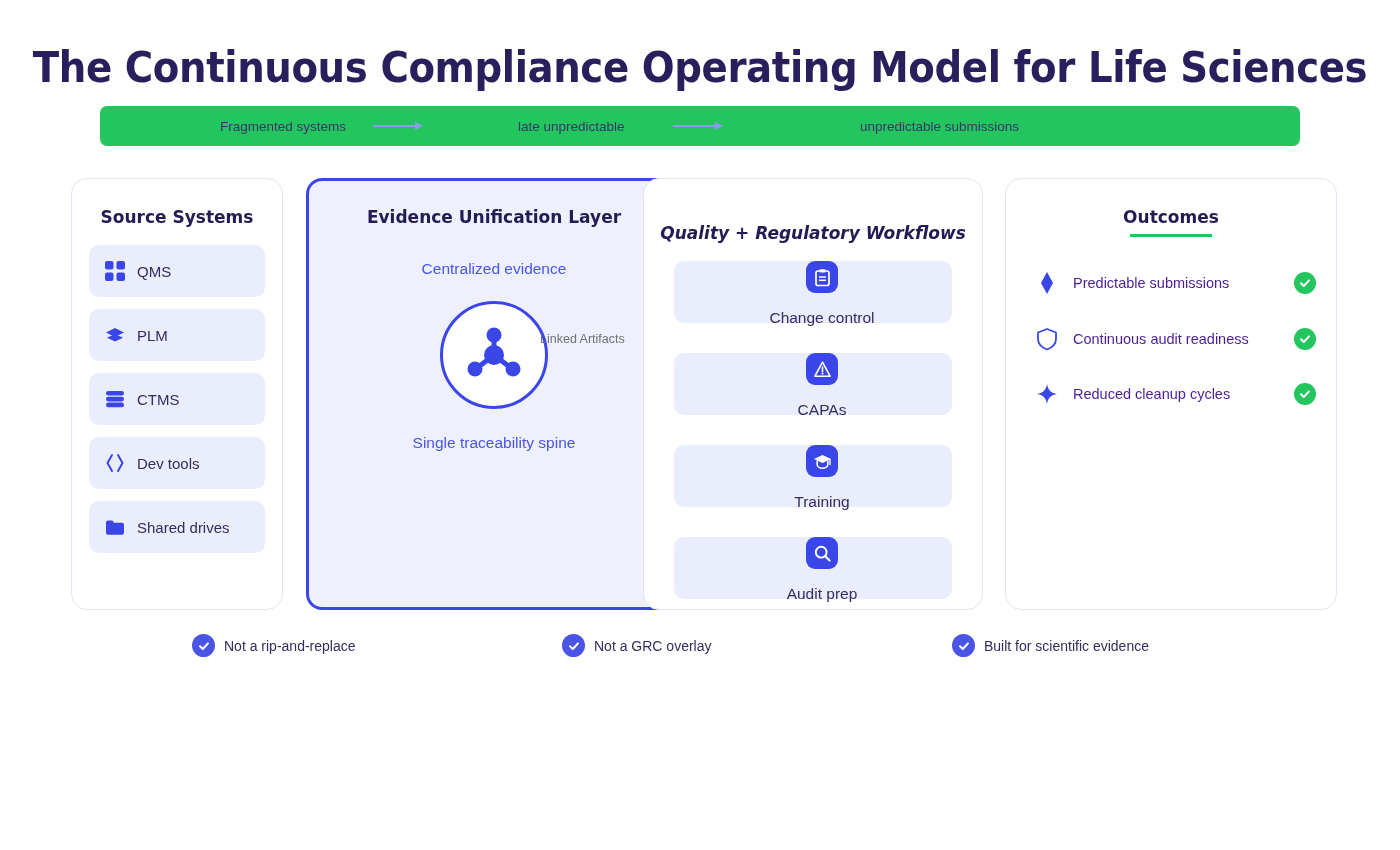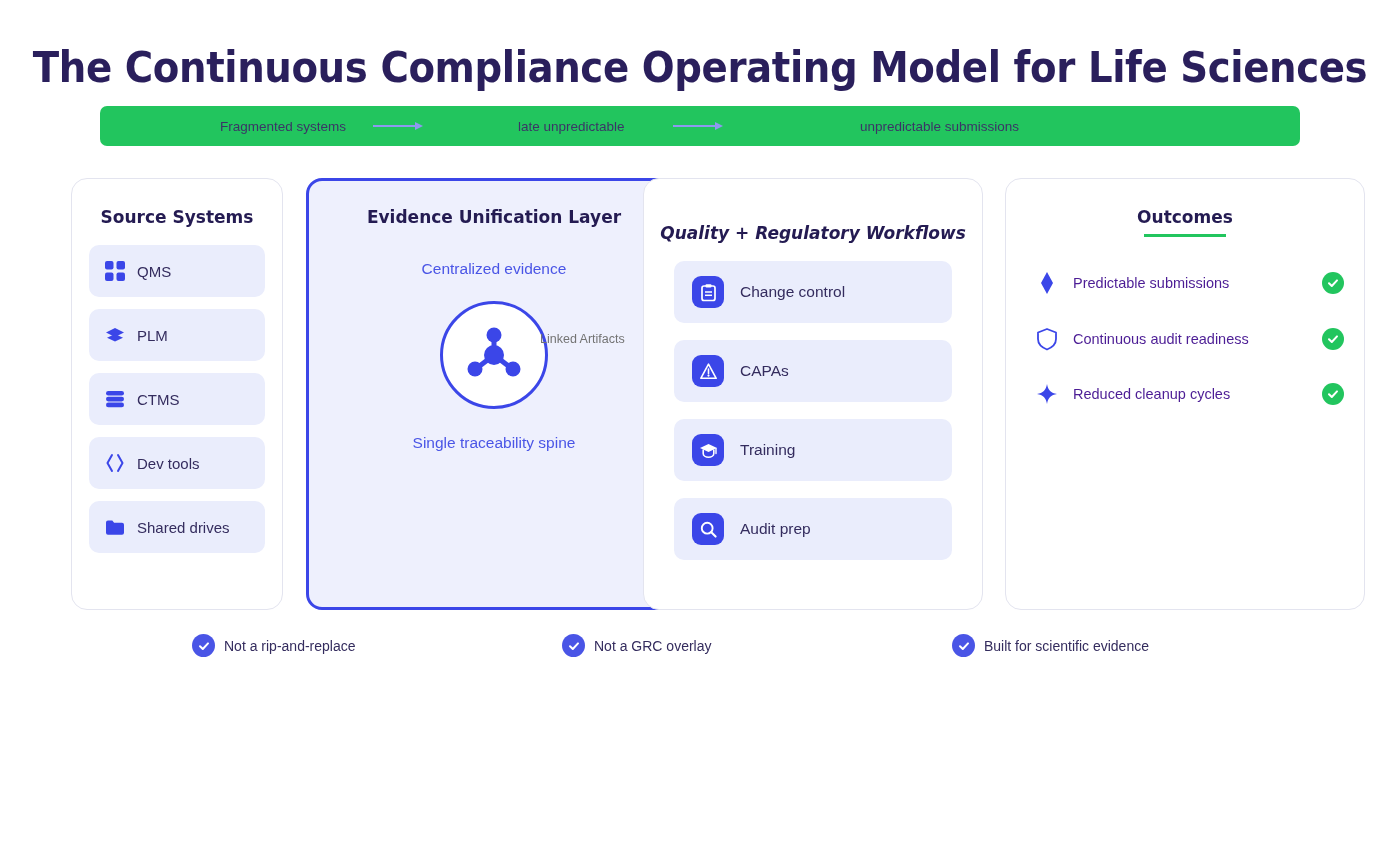--- a/index.html
+++ b/index.html
@@ -44,21 +44,21 @@
   .card {
     position:absolute; top:4px;
     background:#ffffff;
     border:1px solid #e3e4ef;
     border-radius:16px;
   }
   .card-1 { left:71px;   width:212px; height:432px; }
   .card-2 { left:306px;  width:376px; height:432px;
             background:#eef0fd; border:3px solid #3b46e8; }
   .card-3 { left:643px;  width:340px; height:432px; }
-  .card-4 { left:1005px; width:360px; height:432px; }
+  .card-4 { left:1005px; width:332px; height:432px; }
 
   .card-title {
     text-align:center; color:#241b52;
     font-size:17px; font-weight:bold;
     line-height:24px;
     padding:0 14px;
     font-family:"DejaVu Sans","Liberation Sans", sans-serif;
   }
   .card-1 .card-title { margin-top:26px; }
   .card-2 .card-title { margin-top:24px; }
@@ -73,21 +73,21 @@
   
   .pill-list { margin-top:16px; }
   .pill {
     display:flex; align-items:center;
     background:#eaedfc; border-radius:10px;
   }
   .card-1 .pill {
     height:52px; margin:0 17px 12px; padding-left:14px; gap:10px;
   }
   .card-3 .pill {
-    height:62px; margin:0 30px 17px; padding-left:18px; gap:16px;
+    height:62px; margin:0 30px 30px; padding-left:18px; gap:16px;flex-direction:column;
   }
   .pill-label { font-size:15px; color:#342c5e; }
   .card-3 .pill-label { font-size:15.5px; }
 
   .icon-sq {
     width:32px; height:32px; border-radius:9px;
     background:#3b46e8;
     display:flex; align-items:center; justify-content:center;
     flex:none;
   }

